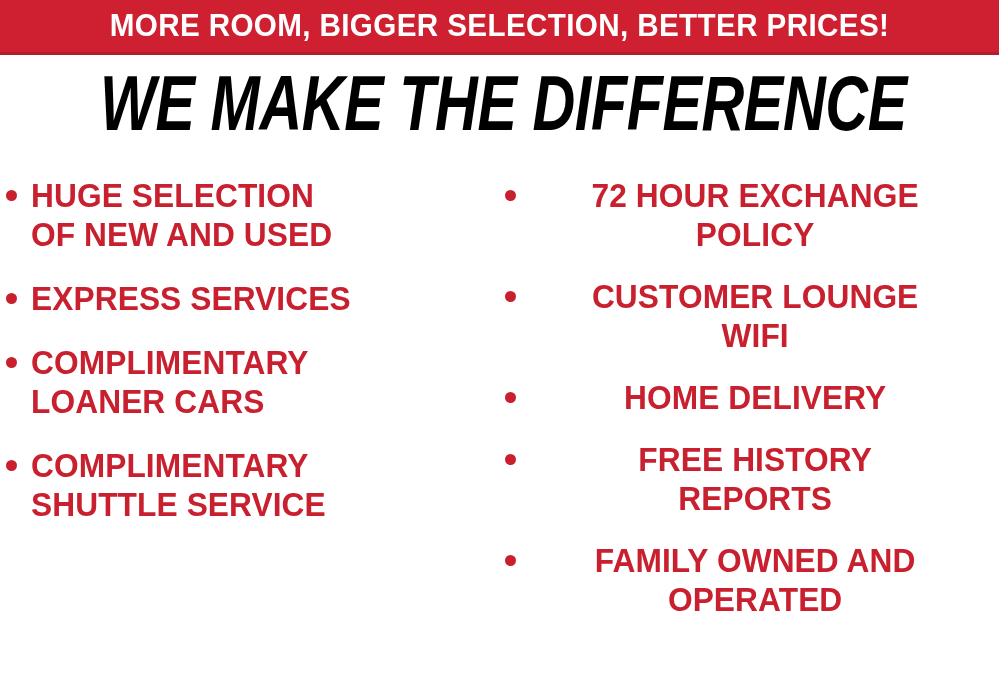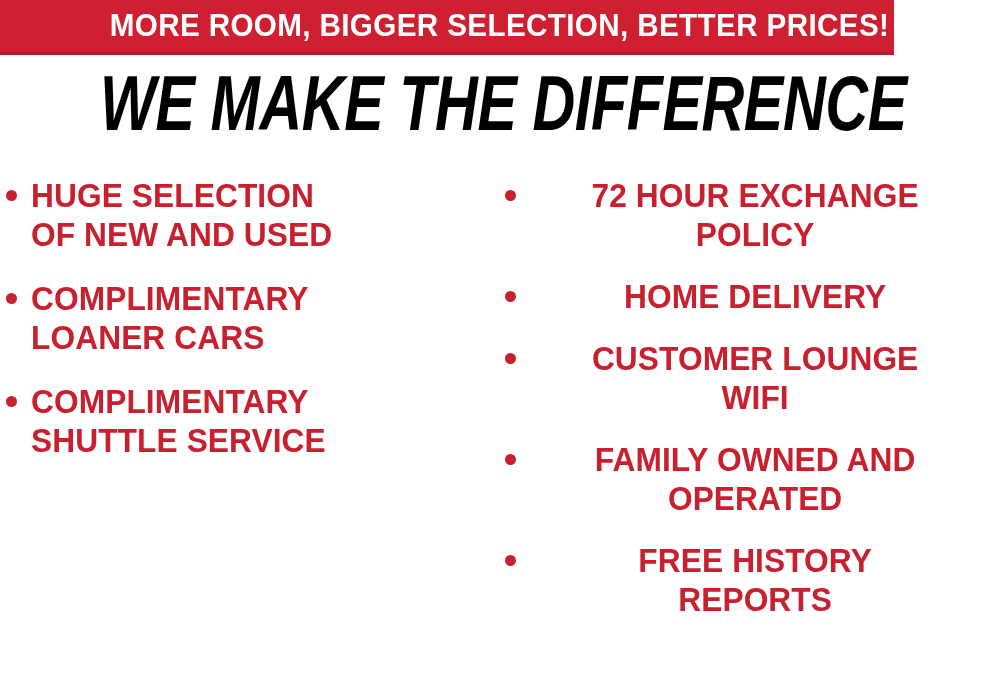--- a/index.html
+++ b/index.html
@@ -18,21 +18,21 @@
     width: 999px;
     height: 692px;
     background: #ffffff;
   }
 
   
   .banner {
     position: absolute;
     left: 0;
     top: 0;
-    width: 894px;
+    width: 999px;
     height: 55px;
     background: #cf2031;
     box-sizing: border-box;
     border-bottom: 3px solid #b51d2c;
     overflow: hidden;
   }
   .banner-text {
     position: absolute;
     left: 0;
     top: 0;
@@ -128,20 +128,24 @@
   <div class="columns">
 
     <div class="col col-left">
 
       <div class="bullet-item">
         <span class="bullet-dot"></span>
         <span class="bullet-label">HUGE SELECTION
 OF NEW AND USED</span>
       </div>
 
+      <div class="bullet-item">
+        <span class="bullet-dot"></span>
+        <span class="bullet-label">EXPRESS SERVICES</span>
+      </div>
 
 
       <div class="bullet-item">
         <span class="bullet-dot"></span>
         <span class="bullet-label">COMPLIMENTARY
 LOANER CARS</span>
       </div>
 
       <div class="bullet-item">
         <span class="bullet-dot"></span>
@@ -154,38 +158,38 @@
     <div class="col col-right">
 
       <div class="bullet-item">
         <span class="bullet-dot"></span>
         <span class="bullet-label">72 HOUR EXCHANGE
 POLICY</span>
       </div>
 
       <div class="bullet-item">
         <span class="bullet-dot"></span>
-        <span class="bullet-label">HOME DELIVERY</span>
+        <span class="bullet-label">CUSTOMER LOUNGE
+WIFI</span>
       </div>
 
       <div class="bullet-item">
         <span class="bullet-dot"></span>
-        <span class="bullet-label">CUSTOMER LOUNGE
-WIFI</span>
+        <span class="bullet-label">HOME DELIVERY</span>
       </div>
 
 
       <div class="bullet-item">
         <span class="bullet-dot"></span>
-        <span class="bullet-label">FAMILY OWNED AND
-OPERATED</span>
+        <span class="bullet-label">FREE HISTORY
+REPORTS</span>
       </div>
 
       <div class="bullet-item">
         <span class="bullet-dot"></span>
-        <span class="bullet-label">FREE HISTORY
-REPORTS</span>
+        <span class="bullet-label">FAMILY OWNED AND
+OPERATED</span>
       </div>
 
     </div>
 
   </div>
 </div>
 
 </body></html>

